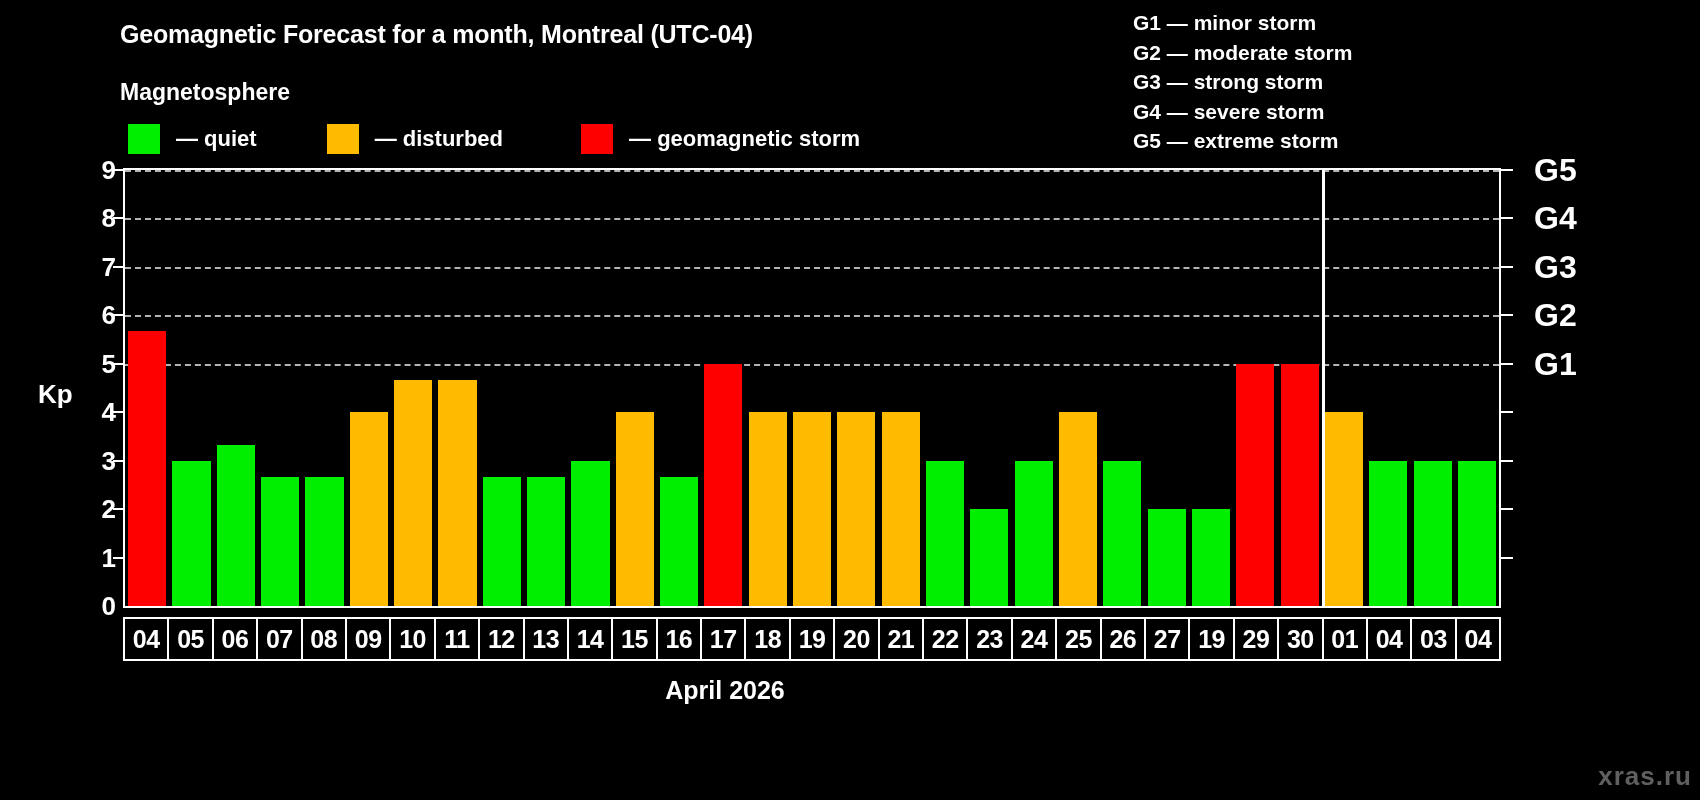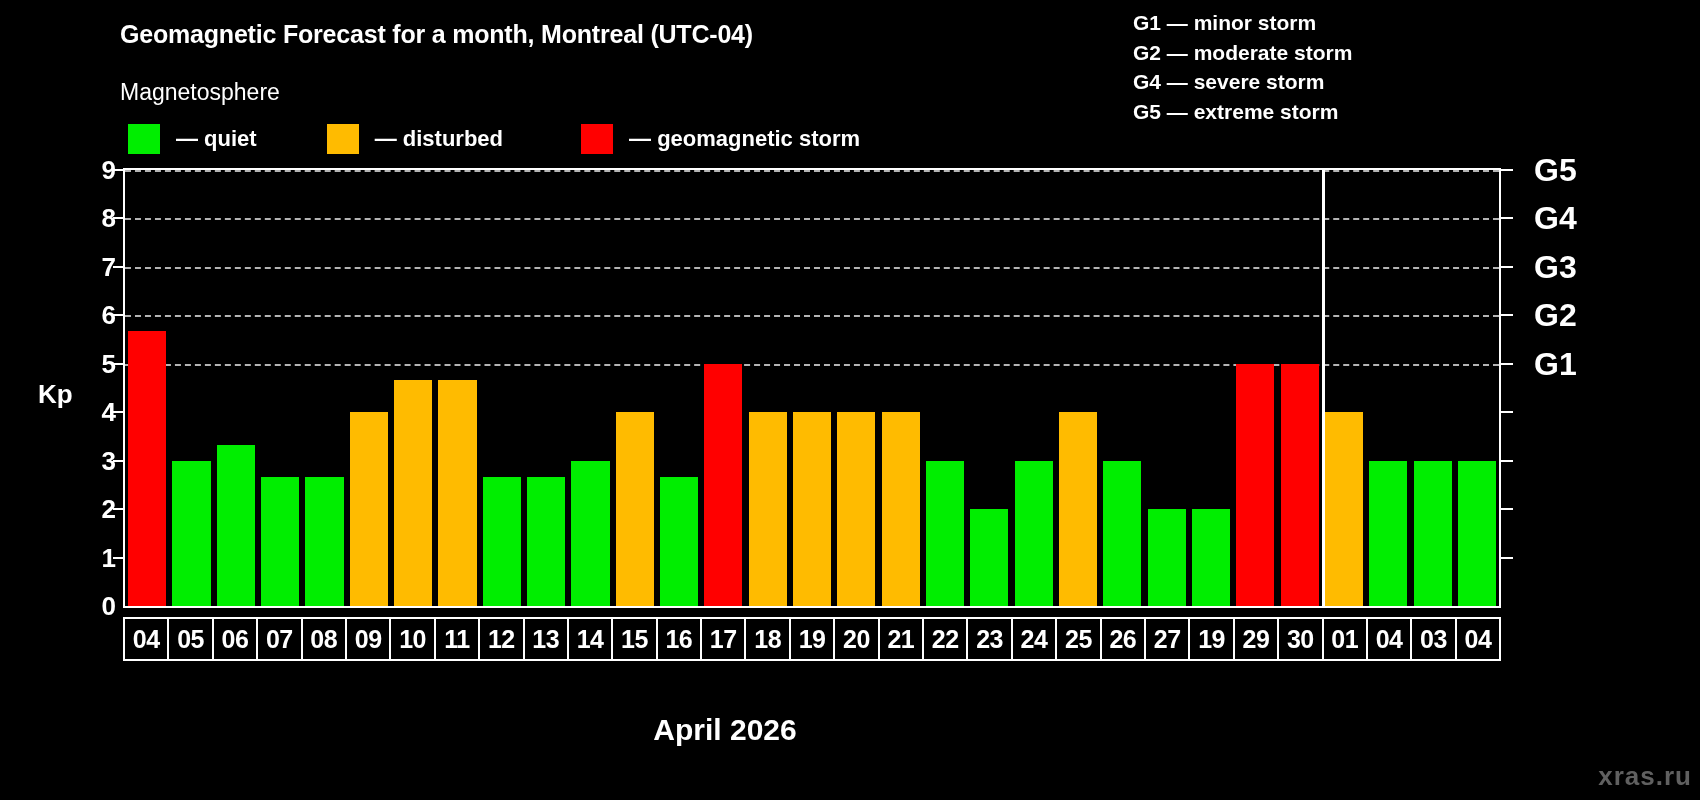--- a/index.html
+++ b/index.html
@@ -25,21 +25,21 @@
     font-weight: bold;
     letter-spacing: -0.2px;
     white-space: nowrap;
   }
 
   #magnetosphere-label {
     position: absolute;
     left: 120px;
     top: 79px;
     font-size: 23px;
-    font-weight: normal;
+    font-weight: bold;
   }
 
   
   #color-legend {
     position: absolute;
     left: 120px;
     top: 123px;
     height: 32px;
     display: flex;
     align-items: center;
@@ -225,23 +225,22 @@
   }
   .date-cell:last-child { border-right: none; }
 
   
   #x-axis-title {
     position: absolute;
     left: 0;
     top: 676px;
     width: 1450px;
     text-align: center;
-    font-size: 30px;
-    font-weight: bold;
-    margin-top: 37px;
+    font-size: 25px;
+    font-weight: bold;
   }
   #watermark {
     position: absolute;
     right: 8px;
     bottom: 8px;
     font-size: 26px;
     font-weight: bold;
     color: #606060;
     letter-spacing: 1px;
   }
@@ -265,20 +264,21 @@
     <span id="legend-gap-2"></span>
     <div class="legend-entry">
       <span class="legend-swatch" style="background: rgb(255, 0, 0);"></span>
       <span class="legend-text">— geomagnetic storm</span>
     </div>
   </div>
 
 <div id="g-scale-legend">
     <div class="g-scale-row">G1 — minor storm</div>
     <div class="g-scale-row">G2 — moderate storm</div>
+    <div class="g-scale-row">G3 — strong storm</div>
     <div class="g-scale-row">G4 — severe storm</div>
     <div class="g-scale-row">G5 — extreme storm</div>
   </div>
 
 <div id="y-axis-title">Kp</div>
 <div id="y-axis-labels">
     <div class="y-tick-label" style="top: 438px;">0</div>
     <div class="y-tick-label" style="top: 389.556px;">1</div>
     <div class="y-tick-label" style="top: 341.111px;">2</div>
     <div class="y-tick-label" style="top: 292.667px;">3</div>

